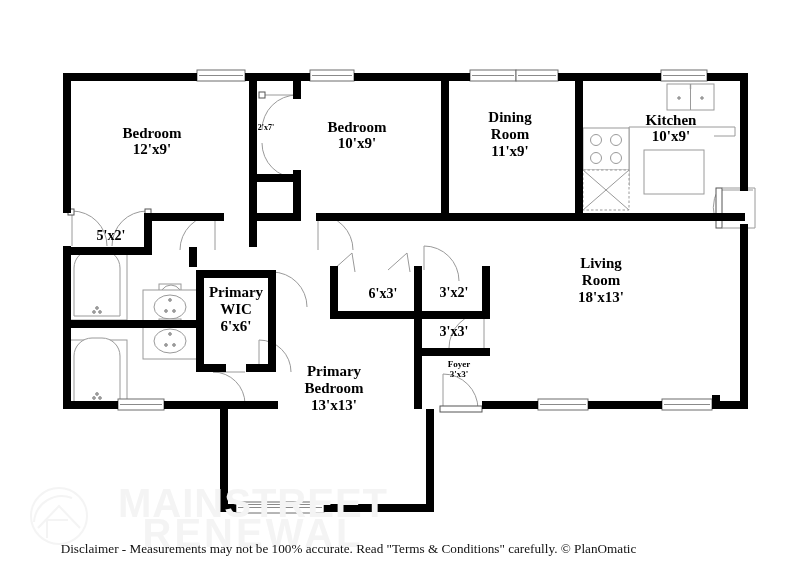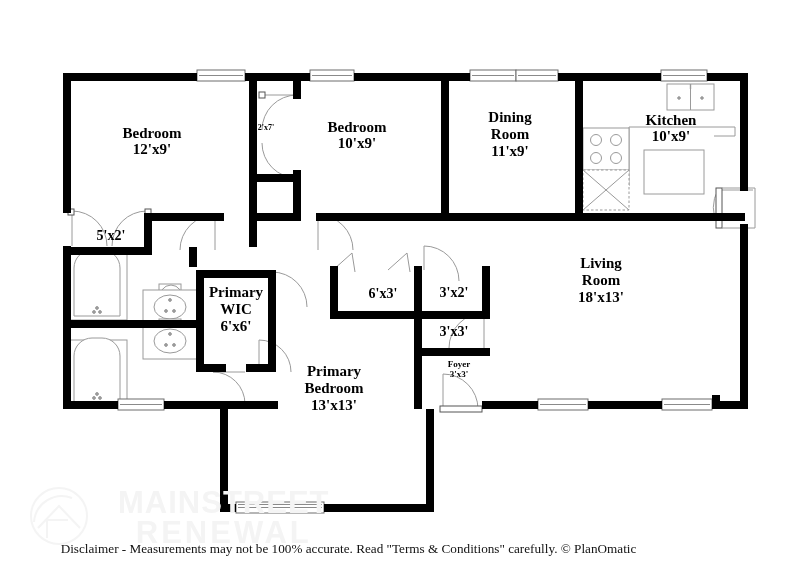--- a/index.html
+++ b/index.html
@@ -3,21 +3,21 @@
 <meta charset="utf-8">
 <style>
   html,body{margin:0;padding:0;background:#ffffff;}
   body{width:809px;height:588px;overflow:hidden;
        font-family:"Liberation Serif",serif;color:#000;}
   #stage{position:relative;width:809px;height:588px;background:#fff;}
   #plan{position:absolute;left:0;top:0;width:809px;height:588px;}
   .wm{position:absolute;left:22px;top:486px;width:300px;height:66px;
       pointer-events:none;}
   .wm-text{position:absolute;left:96px;top:2px;font-family:"Liberation Sans",sans-serif;
-      font-size:31px;font-weight:700;letter-spacing:1px;color:#f4f4f4;line-height:30px;}
+      font-size:40px;font-weight:700;letter-spacing:1px;color:#f4f4f4;line-height:30px;}
   .wm-text .l2{display:block;letter-spacing:3px;text-align:center;}
   .disclaimer{position:absolute;left:0;top:541px;width:697px;text-align:center;
       font-family:"Liberation Serif",serif;font-size:13.2px;color:#111;}
   .rl{font-weight:700;text-anchor:middle;}
 </style>
 </head>
 <body>
 
 <div id="stage">
 

